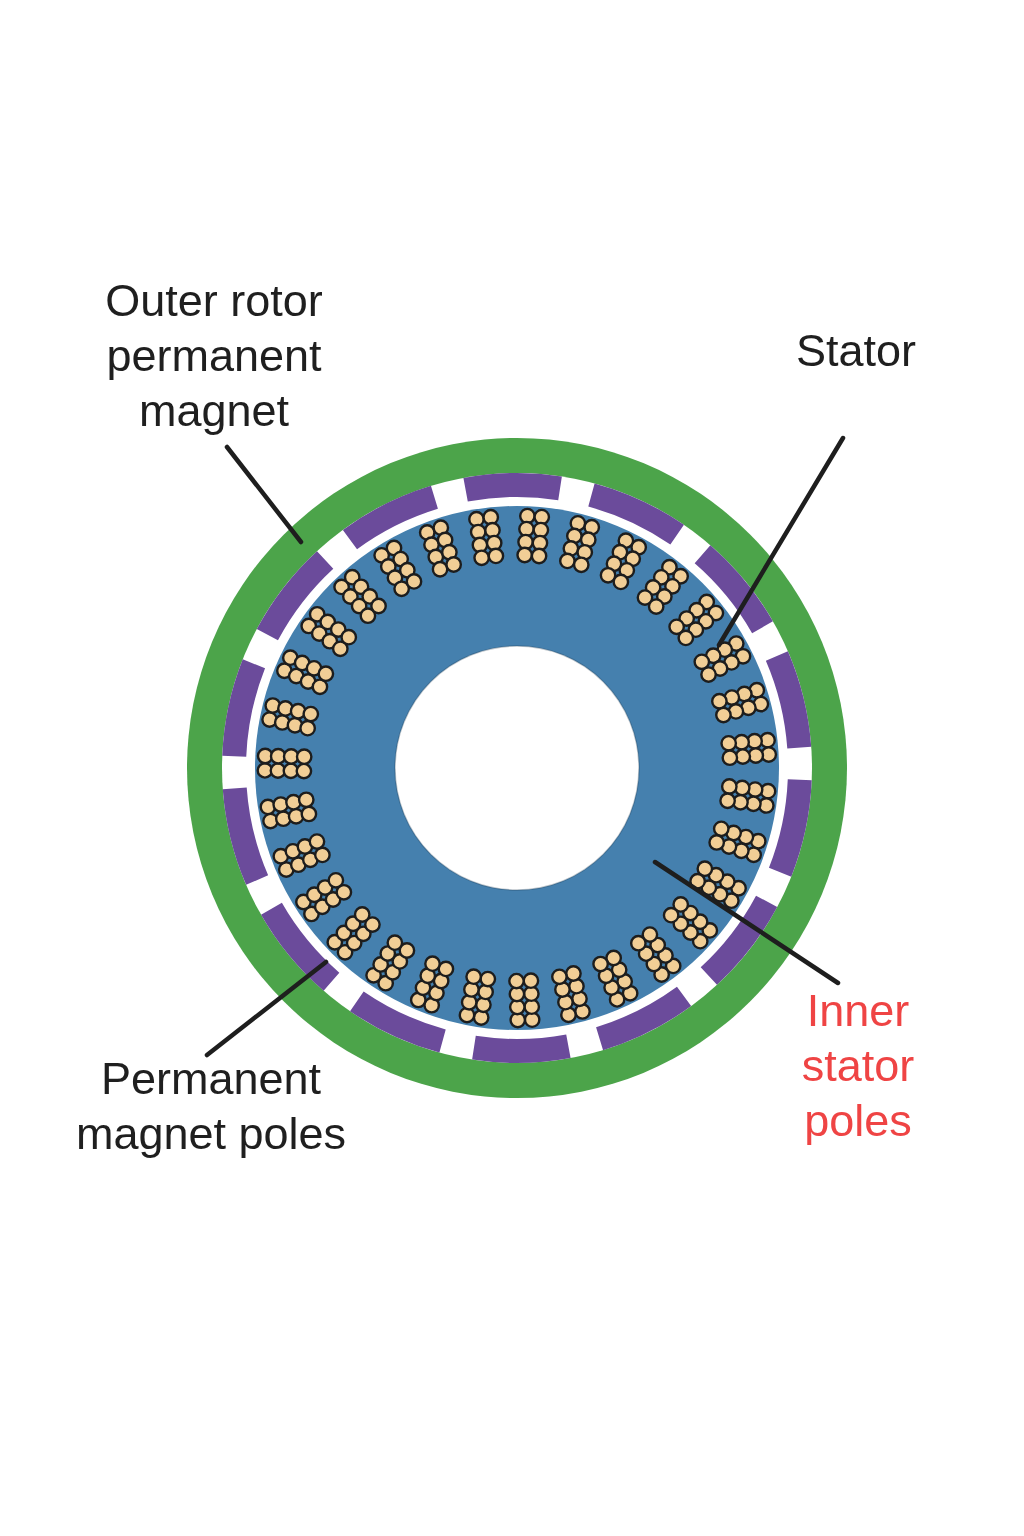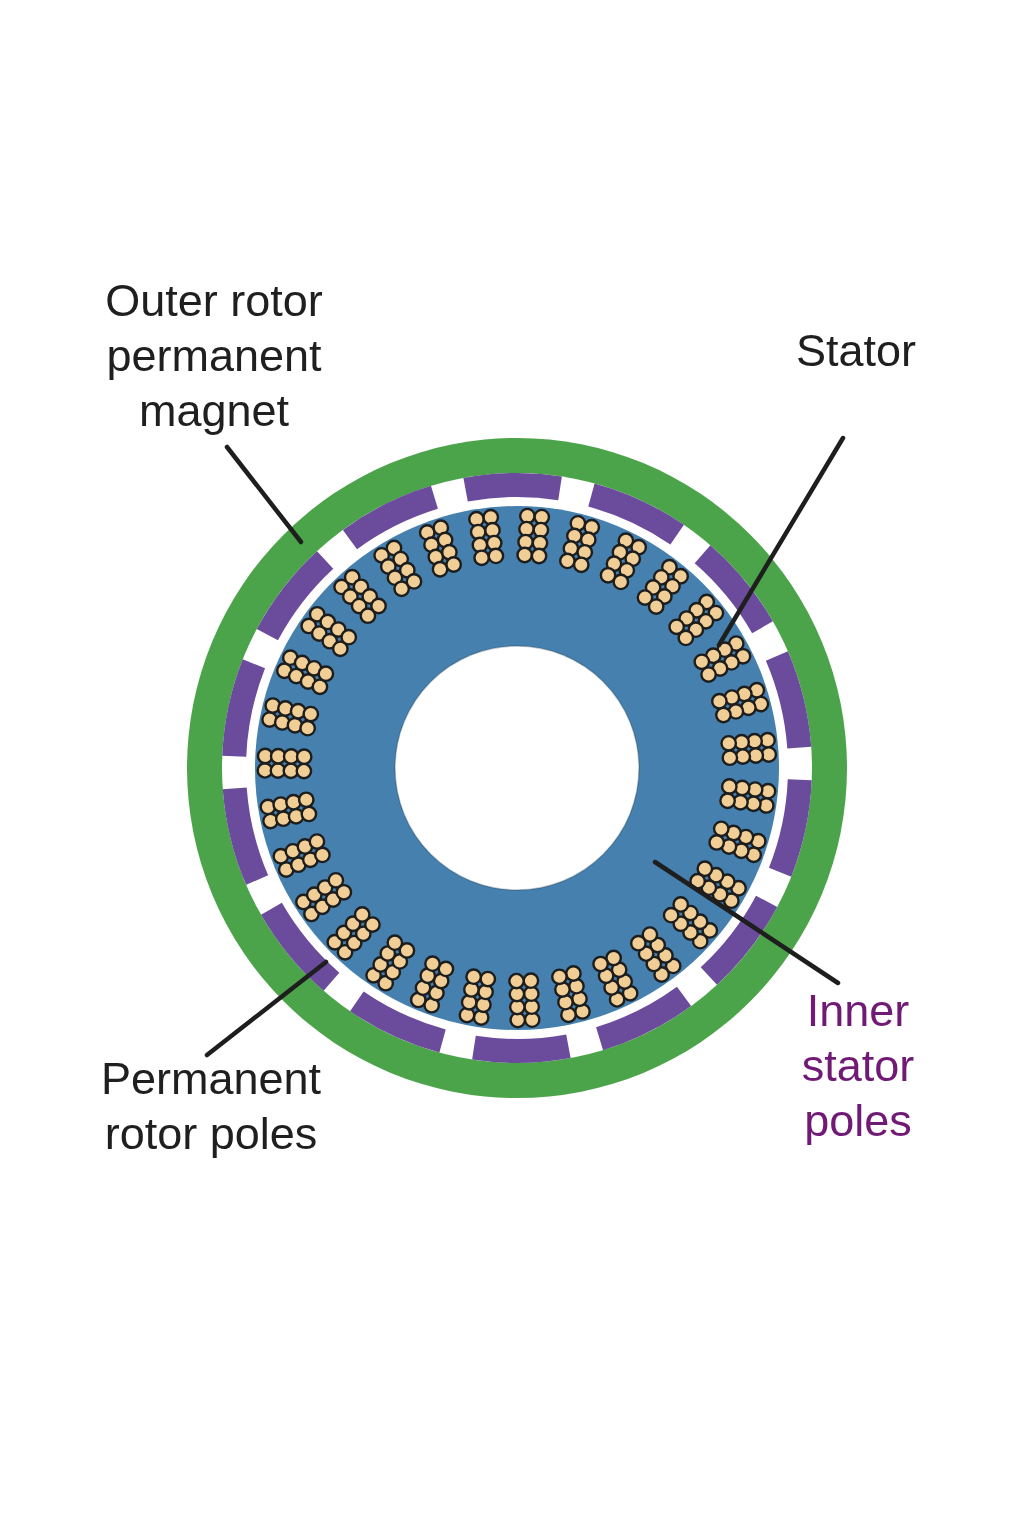--- a/index.html
+++ b/index.html
@@ -379,22 +379,22 @@
     <span class="line">permanent</span>
     <span class="line">magnet</span>
   </div>
 
   <div class="callout" id="callout-windings" style="left: 856px; top: 323px; color: rgb(31, 31, 31);">
     <span class="line">Stator</span>
   </div>
 
   <div class="callout" id="callout-poles" style="left: 211px; top: 1051px; color: rgb(31, 31, 31);">
     <span class="line">Permanent</span>
-    <span class="line">rotor poles</span>
+    <span class="line">magnet poles</span>
   </div>
 
-  <div class="callout" id="callout-inner" style="left: 858px; top: 983px; color: #701a75;">
+  <div class="callout" id="callout-inner" style="left: 858px; top: 983px; color: #ef4444;">
     <span class="line">Inner</span>
     <span class="line">stator</span>
     <span class="line">poles</span>
   </div>
 
 </div>
 
 </body></html>

